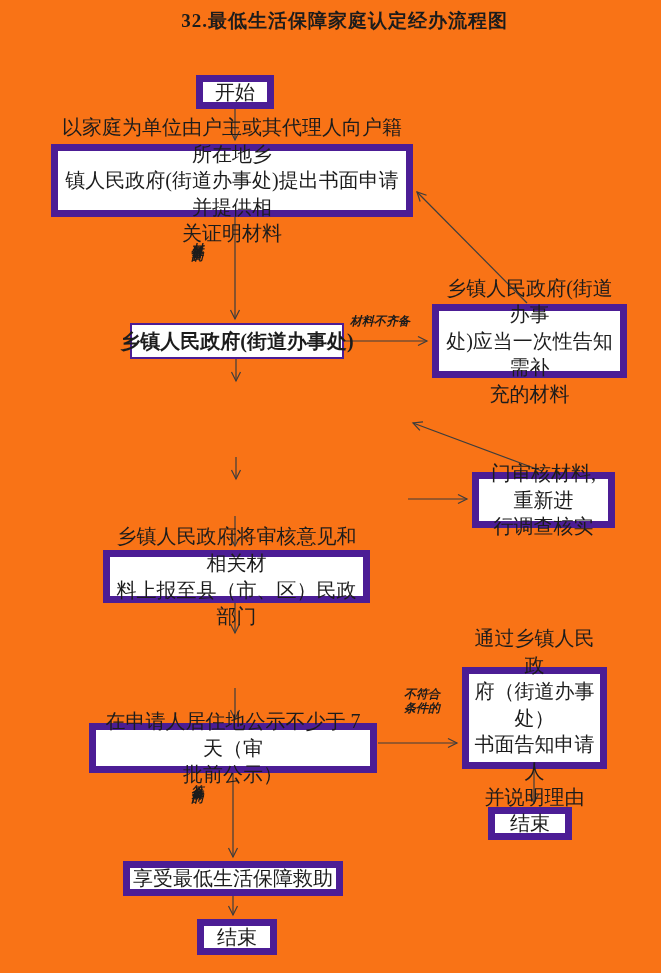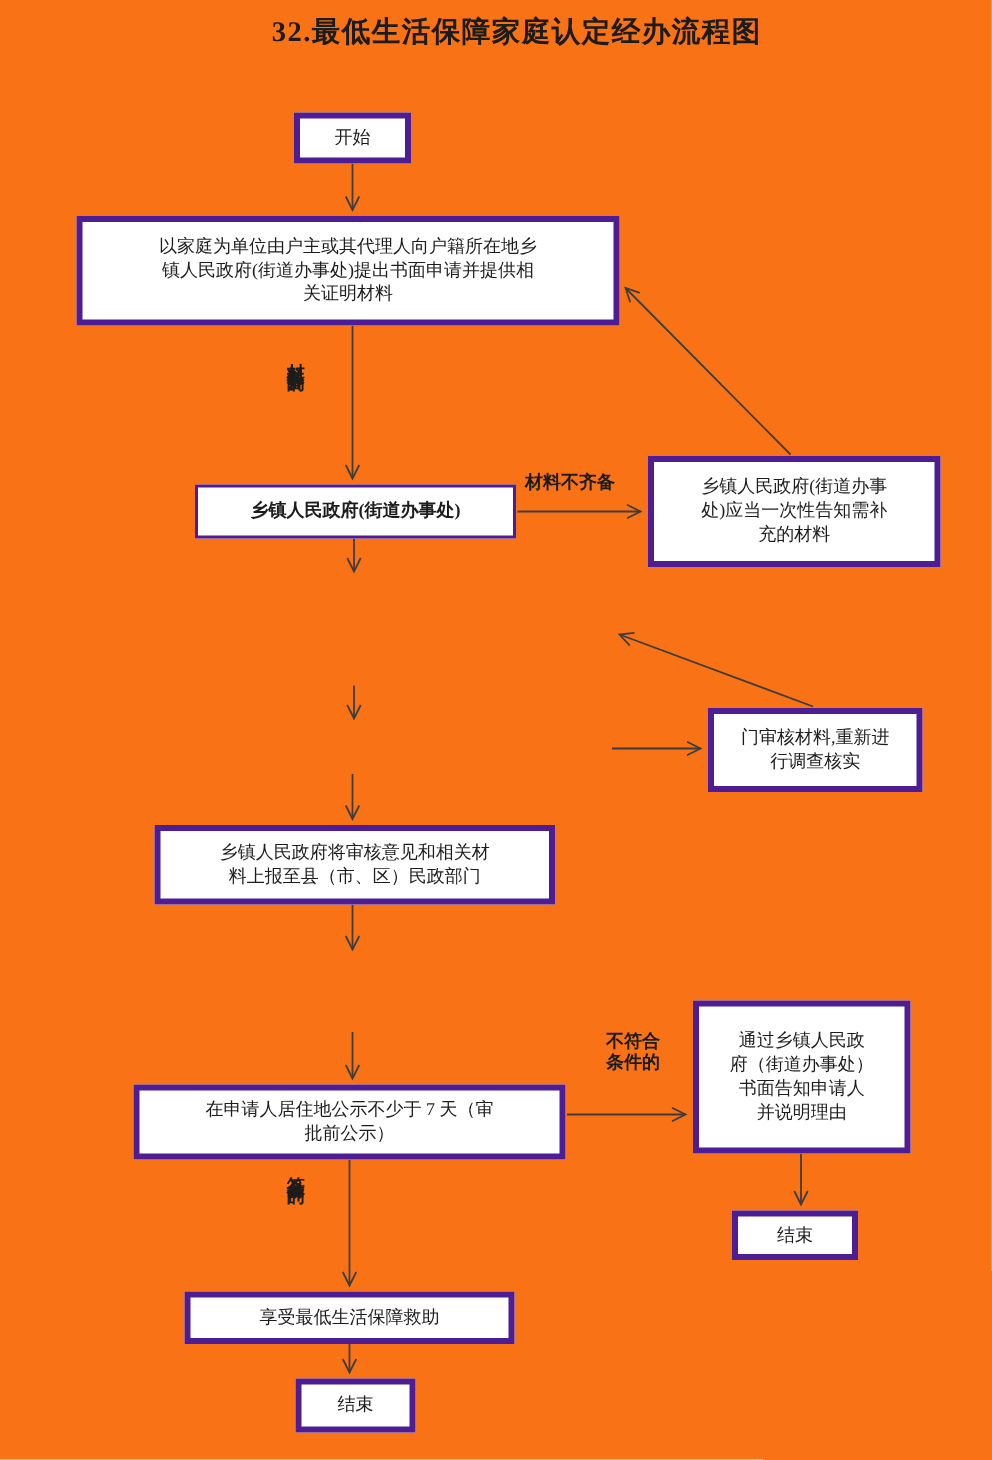--- a/index.html
+++ b/index.html
@@ -19,40 +19,41 @@
     left: 0;
     width: 100%;
     text-align: center;
     font-size: 19px;
     font-weight: bold;
     letter-spacing: 1px;
   }
   .node {
     position: absolute;
     box-sizing: border-box;
-    border: 4px solid #4c1d95;
+    border: 7px solid #4c1d95;
     background: #ffffff;
     display: flex;
     align-items: center;
     justify-content: center;
     text-align: center;
-    font-size: 12px;
+    font-size: 20px;
     line-height: 1.33;
     white-space: pre-line;
     padding: 2px 4px;
   }
   .node.thick { border-width: 2px; font-weight: bold; }
   .node.oneline { white-space: nowrap; }
   .edge-label {
     position: absolute;
     font-size: 12px;
     font-weight: bold;
     line-height: 1.18;
     white-space: pre-line;
     color: #1c1c1c;
+    font-style: italic;
   }
   .edge-label.vertical {
     writing-mode: vertical-rl;
     text-orientation: upright;
     letter-spacing: 2px;
   }
   svg.connectors {
     position: absolute;
     left: 0; top: 0;
     width: 661px; height: 973px;

